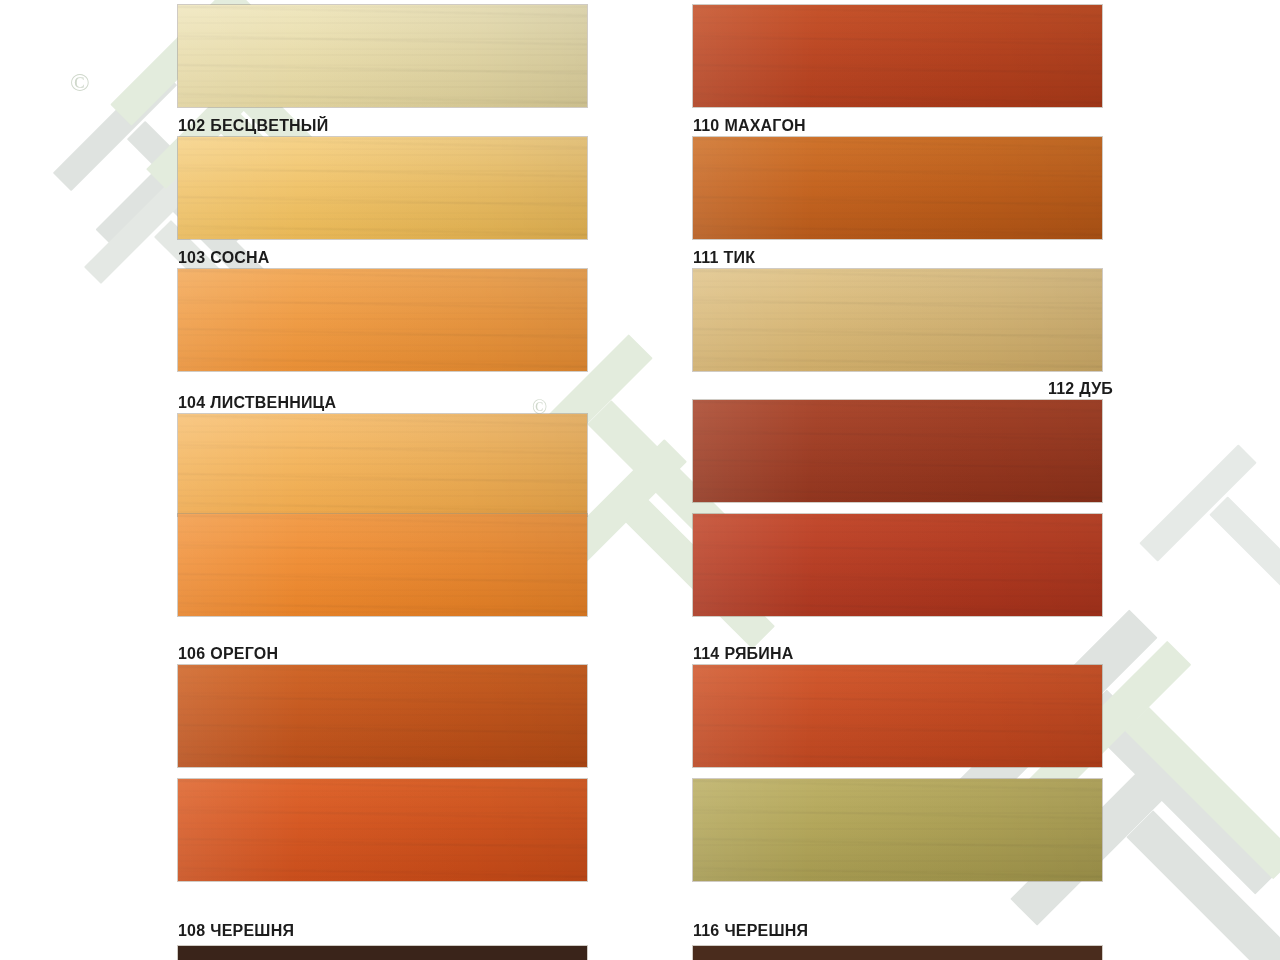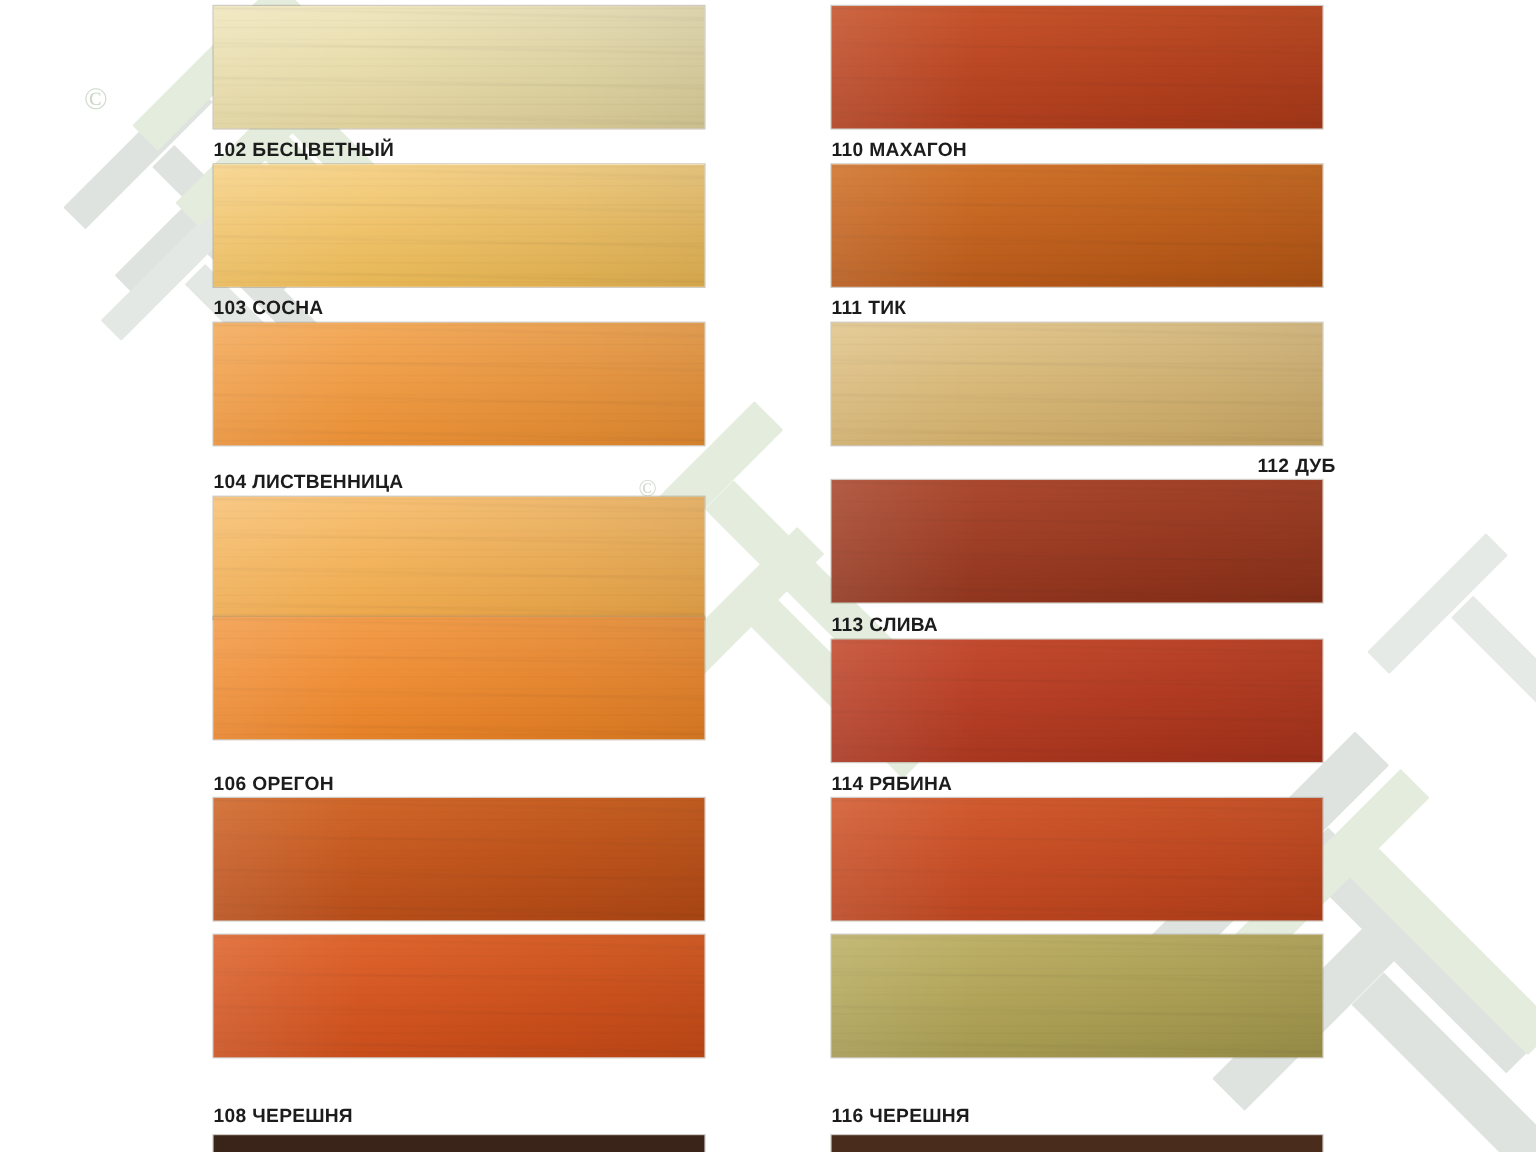--- a/index.html
+++ b/index.html
@@ -301,23 +301,20 @@
           <span class="num">112</span><span>ДУБ</span>
         </div>
         <div class="swatch" style="background: linear-gradient(rgb(169, 69, 42) 0%, rgb(157, 59, 34) 48%, rgb(142, 49, 26) 100%);">
           <div class="grain"></div>
           <div class="grain2"></div>
           <div class="sheen"></div>
         </div>
       </div>
 
       <div class="entry" style="top:514px;">
-        <div class="label" style="margin-bottom:3px;">
-          <span class="num">113</span><span>СЛИВА</span>
-        </div>
         <div class="swatch" style="background: linear-gradient(rgb(194, 71, 42) 0%, rgb(182, 60, 34) 48%, rgb(167, 50, 27) 100%);">
           <div class="grain"></div>
           <div class="grain2"></div>
           <div class="sheen"></div>
         </div>
       </div>
 
       <div class="entry" style="top:646px;">
         <div class="label" style="margin-bottom:3px;">
           <span class="num">114</span><span>РЯБИНА</span>

